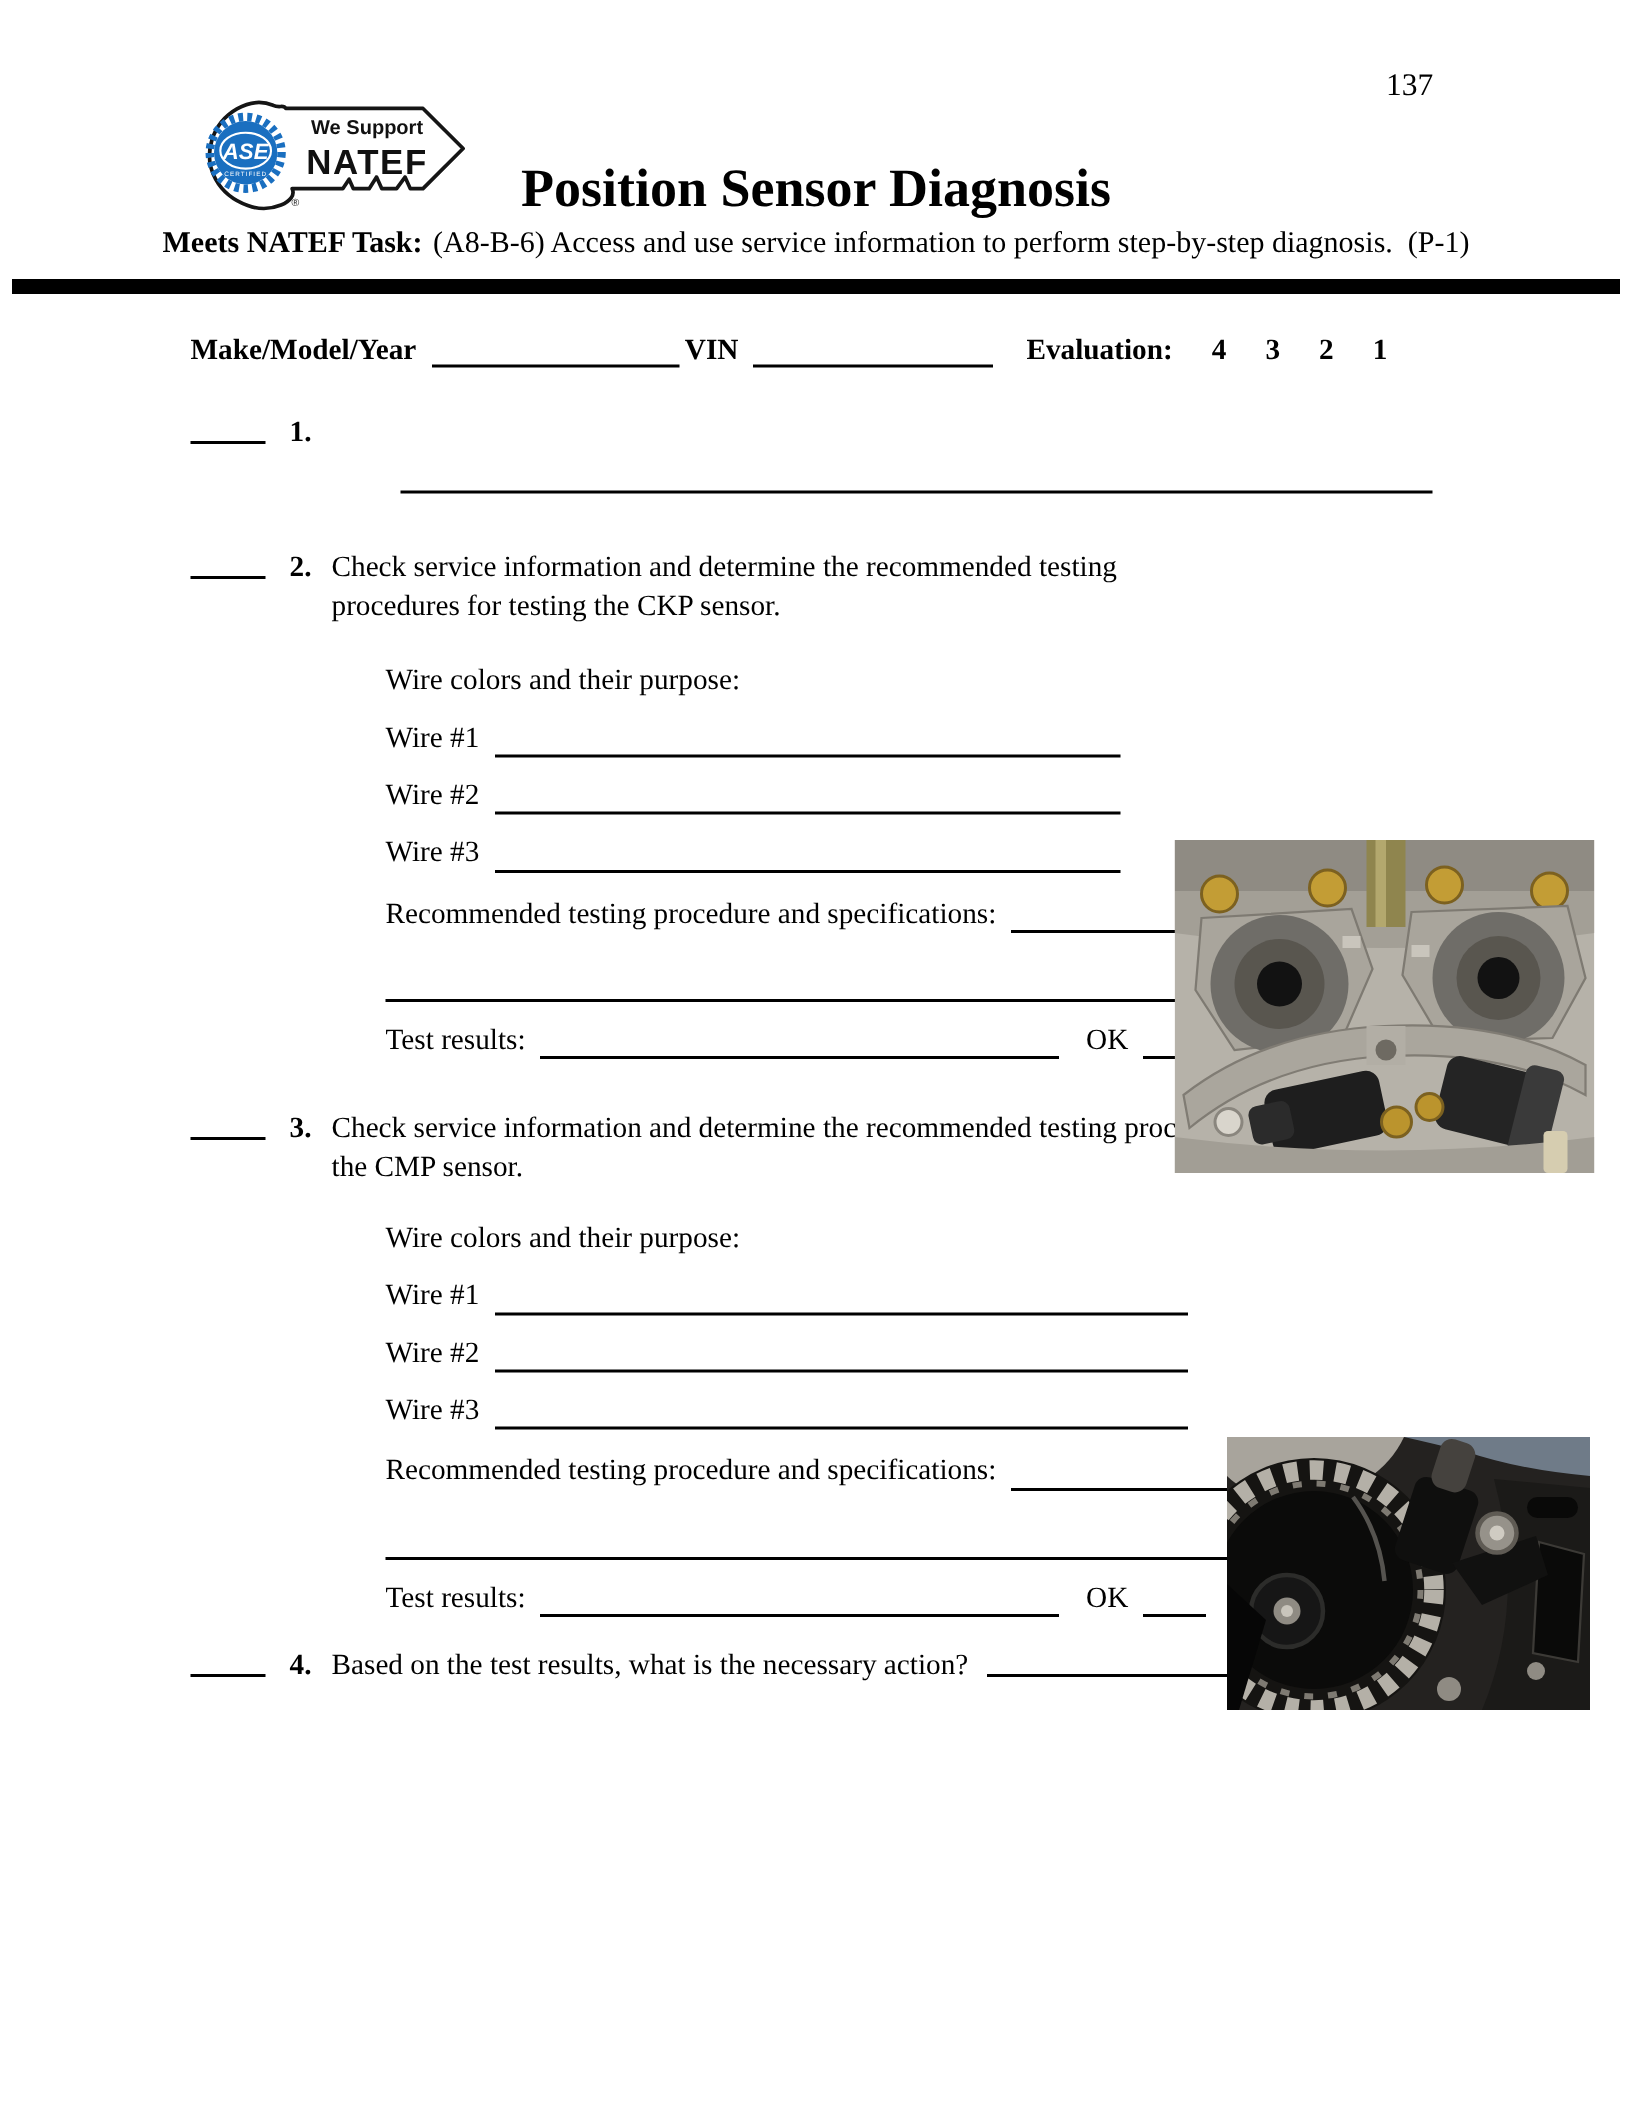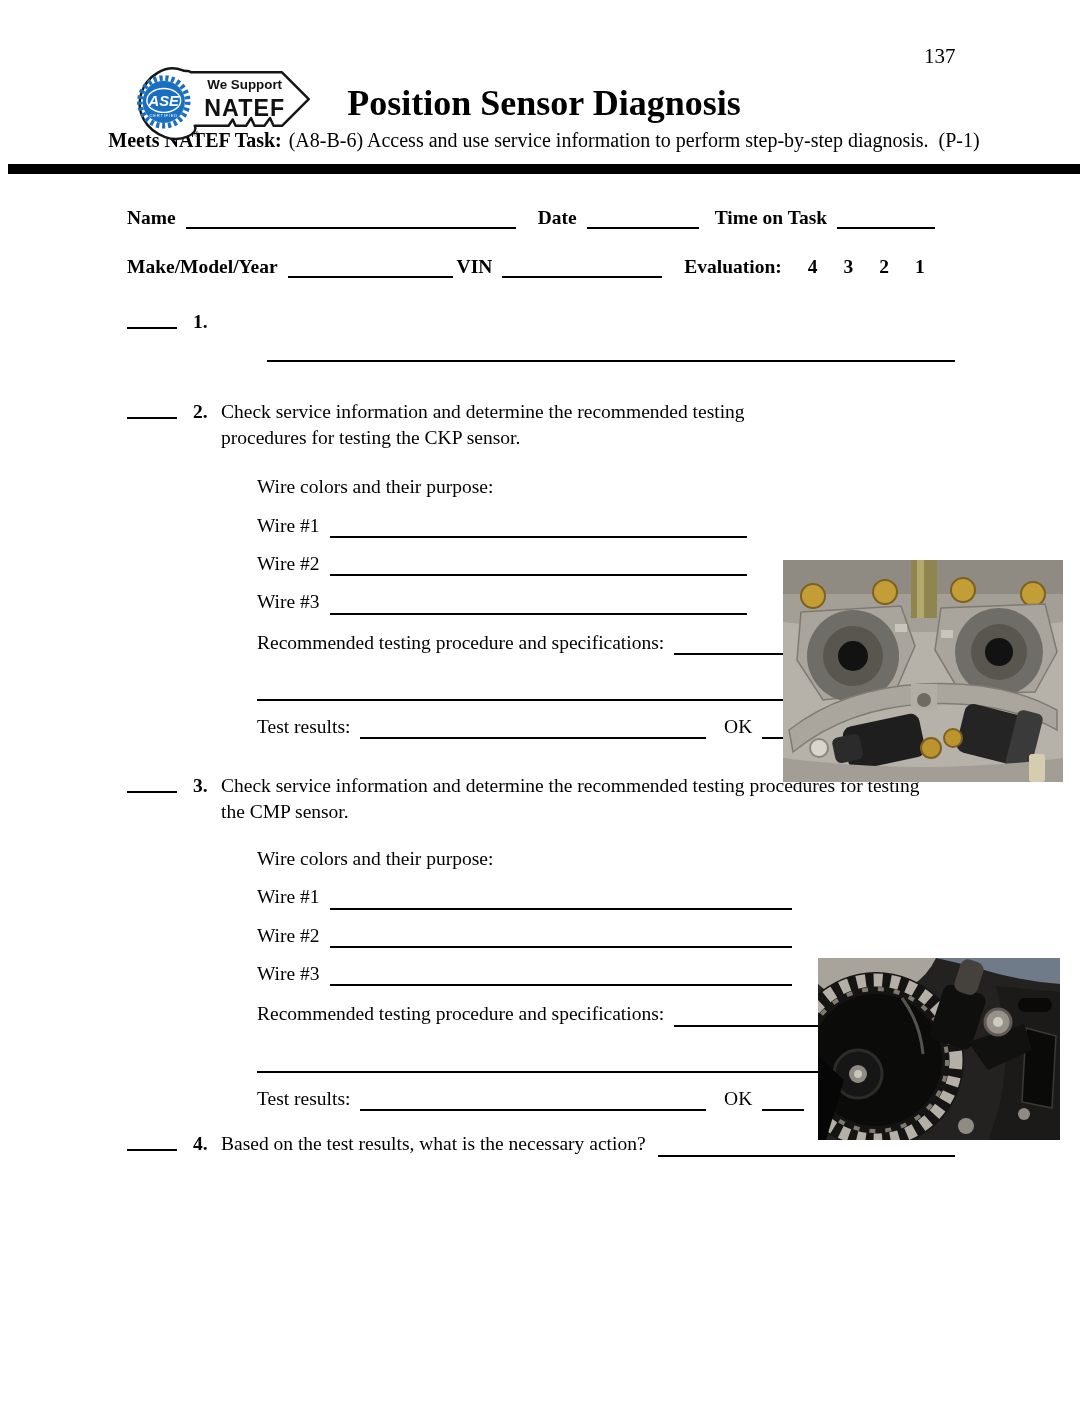--- a/index.html
+++ b/index.html
@@ -7,21 +7,21 @@
   body {
     width:1088px; height:1408px;
     font-family:"Liberation Serif","DejaVu Serif",serif;
     color:#000;
   }
   .page { position:relative; width:1088px; height:1408px; overflow:hidden; background:#fff; }
 
   .logo-wrap { position:absolute; top:54px; left:130px; width:190px; height:96px; }
   .pagenum { position:absolute; top:44px; left:924px; font-size:21px; }
 
-  .title { padding-top:84px; text-align:center; font-size:36px; font-weight:bold; line-height:1.1; }
+  .title { padding-top:106px; text-align:center; font-size:36px; font-weight:bold; line-height:1.1; }
   .task { width:884px; margin:4px auto 0; text-align:center; font-size:20px; line-height:1.28; }
   .task .lead { font-weight:bold; margin-right:7px; }
   .rule { height:10px; background:#000; margin:11px 8px 0 8px; }
 
   .content { margin:0 133px 0 127px; font-size:19.5px; position:relative; }
 
   .frow { display:flex; align-items:flex-end; font-weight:bold; }
   .frow-1 { margin-top:33px; }
   .frow-2 { margin-top:27px; }
   .lbl { white-space:nowrap; }
@@ -74,28 +74,20 @@
   <h1 class="title">Position Sensor Diagnosis</h1>
 
   <p class="task">
     <span class="lead">Meets NATEF Task:</span><span>(A8-B-6) Access and use service information to perform step-by-step diagnosis.&nbsp; (P-1)</span>
   </p>
 
   <div class="rule"></div>
 
   <div class="content">
 
-    <div class="frow frow-1">
-      <span class="lbl">Name</span>
-      <span class="u grow" style="margin-left:10px;max-width:330px"></span>
-      <span class="lbl" style="margin-left:22px">Date</span>
-      <span class="u" style="width:112px;margin-left:10px"></span>
-      <span class="lbl" style="margin-left:16px">Time on Task</span>
-      <span class="u" style="width:98px;margin-left:10px"></span>
-    </div>
 
     <div class="frow frow-2">
       <span class="lbl">Make/Model/Year</span>
       <span class="u" style="width:165px;margin-left:10px"></span>
       <span class="lbl" style="margin-left:4px">VIN</span>
       <span class="u grow" style="margin-left:10px;max-width:160px"></span>
       <span class="lbl" style="margin-left:22px">Evaluation:</span>
       <span class="score">4</span>
       <span class="score">3</span>
       <span class="score">2</span>
@@ -177,21 +169,21 @@
       <span class="u2 grow" style="margin-left:10px;max-width:370px"></span>
       <span class="bold" style="margin-left:18px">OK</span>
       <span class="u" style="width:42px;margin-left:10px"></span>
       <span class="bold" style="margin-left:26px">NOT OK</span>
       <span class="u" style="width:42px;margin-left:10px"></span>
     </div>
 
     <div class="item" style="margin-top:20px">
       <span class="blank"></span>
       <span class="num">4.</span>
-      <div class="itext" style="flex:1;display:flex;align-items:flex-end">
+      <div class="itext" style="flex:1;display:flex;align-items:center">
         <span>Based on the test results, what is the necessary action?</span>
         <span class="u2 grow" style="margin-left:12px"></span>
       </div>
     </div>
 
   </div>
 
   <div class="photo photo-ckp" title="engine-front-ckp-cmp-sensors-photo">
     <svg viewBox="0 0 280 222" preserveAspectRatio="none">
       <rect width="280" height="222" fill="#b6b2a9"></rect>

